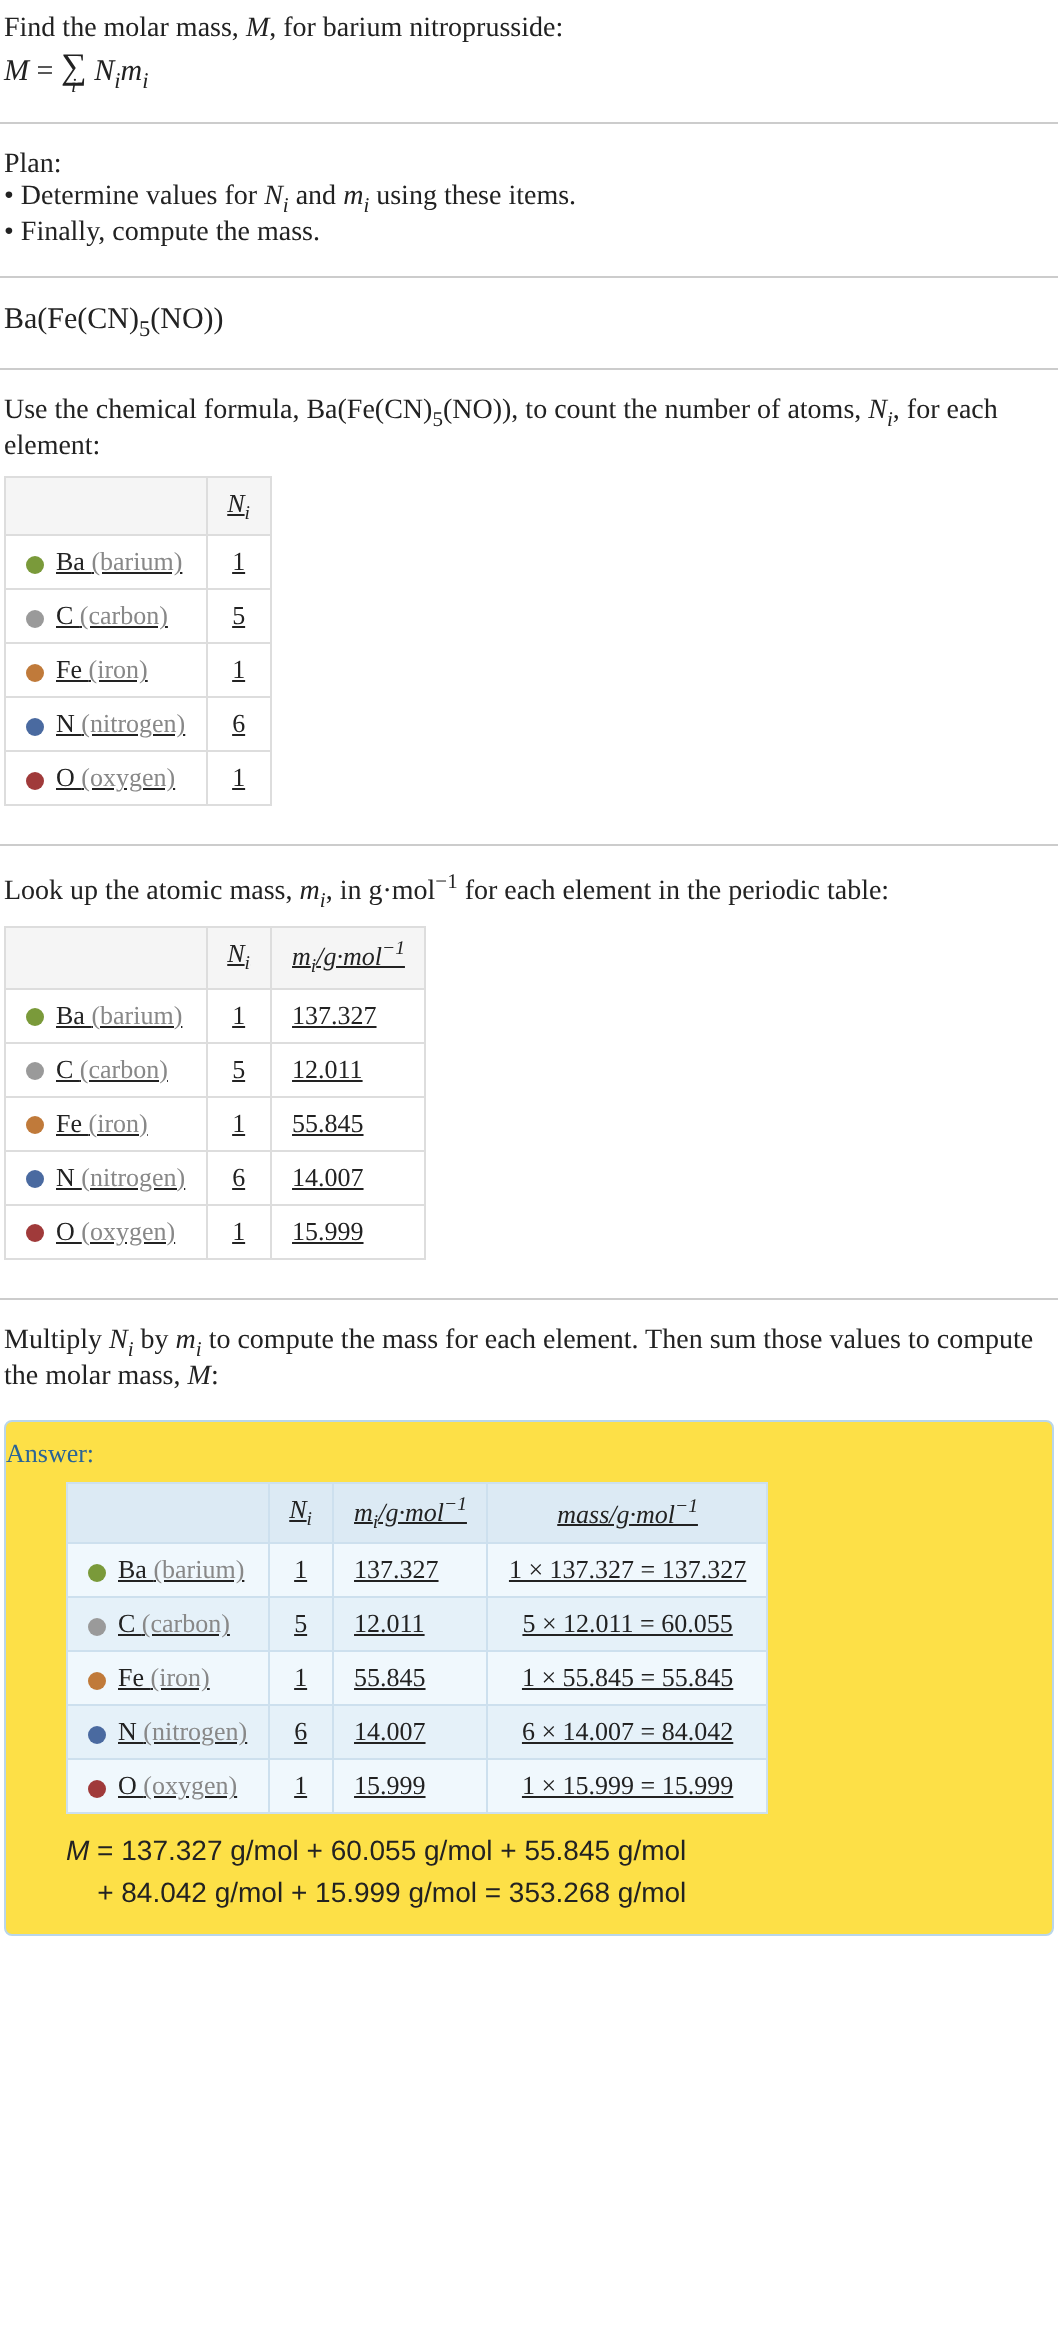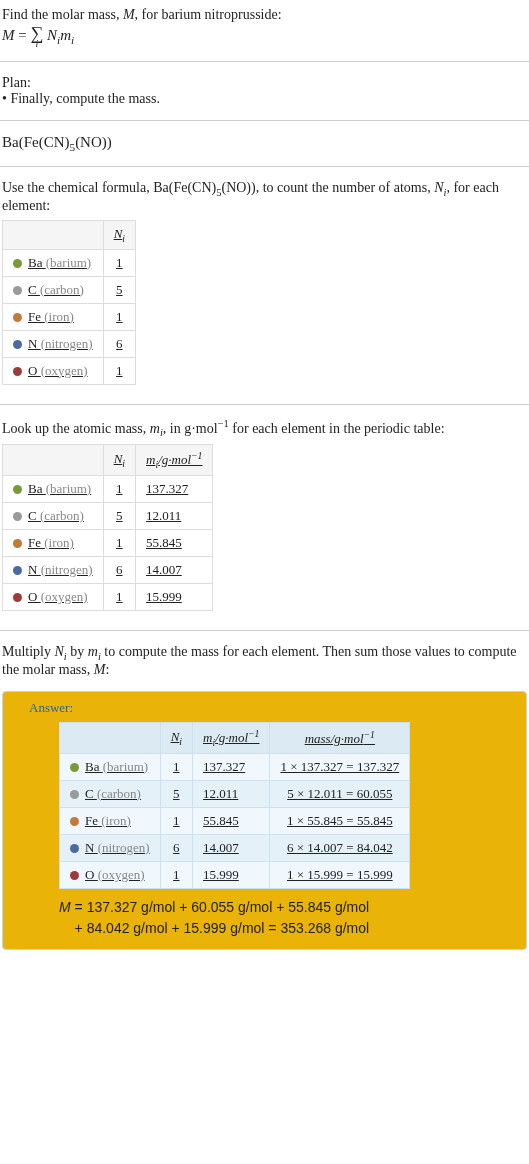--- a/index.html
+++ b/index.html
@@ -47,24 +47,24 @@
   .swatch {
     display: inline-block;
     width: 9px;
     height: 9px;
     border-radius: 50%;
     margin-right: 6px;
     vertical-align: middle;
   }
   .elem-name { color: #888; }
   .answer-box {
-    background: #eab308;
+    background: #fde047;
     border: 1px solid #b9d6ea;
     border-radius: 4px;
-    padding: 8px 10px 10px 26px;
+    padding: 8px 10px 10px 0;
     margin: 6px 2px;
   }
   .answer-label {
     color: #2a6496;
     font-size: 13px;
     margin-bottom: 4px;
   }
   .answer-box table th, .answer-box table td {
     background: #f0f8fd;
     border: 1px solid #cde0ee;
@@ -99,20 +99,23 @@
       <span class="under">i</span>
     </span>
     <span class="ital">N</span><span class="subscript ital">i</span><span class="ital">m</span><span class="subscript ital">i</span>
   </div>
 </div>
 
 <hr class="rule">
 
 <div class="section">
   <div>Plan:</div>
+  <div>
+    <span>• Determine values for </span><span class="ital">N</span><span class="subscript ital">i</span><span> and </span><span class="ital">m</span><span class="subscript ital">i</span><span> using these items.</span>
+  </div>
   <div>• Finally, compute the mass.</div>
 </div>
 
 <hr class="rule">
 
 <div class="section">
   <div class="formula">
     <span>Ba(Fe(CN)</span><span class="subscript">5</span><span>(NO))</span>
   </div>
 </div>

